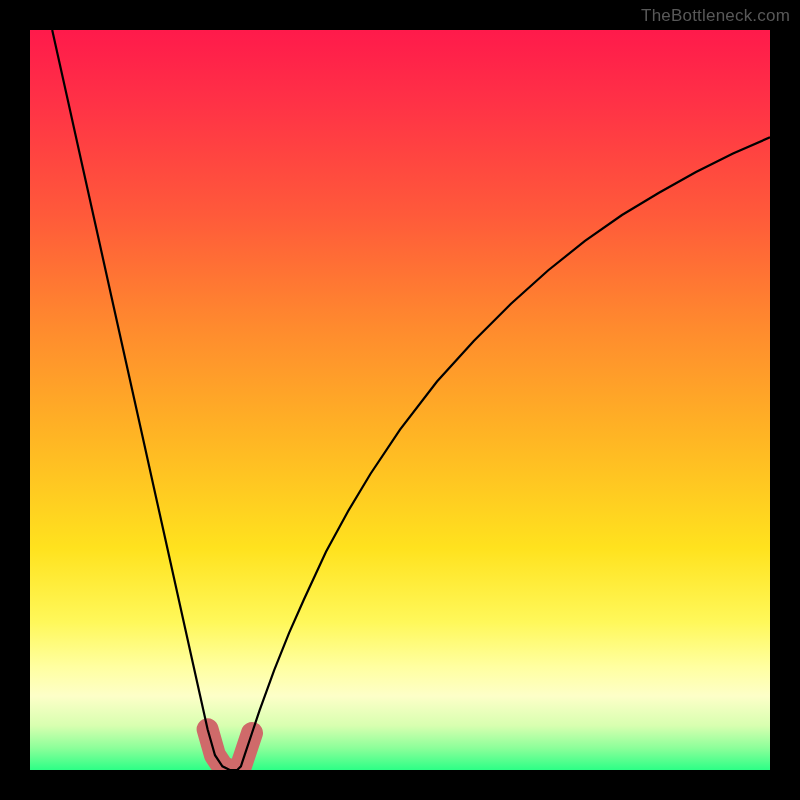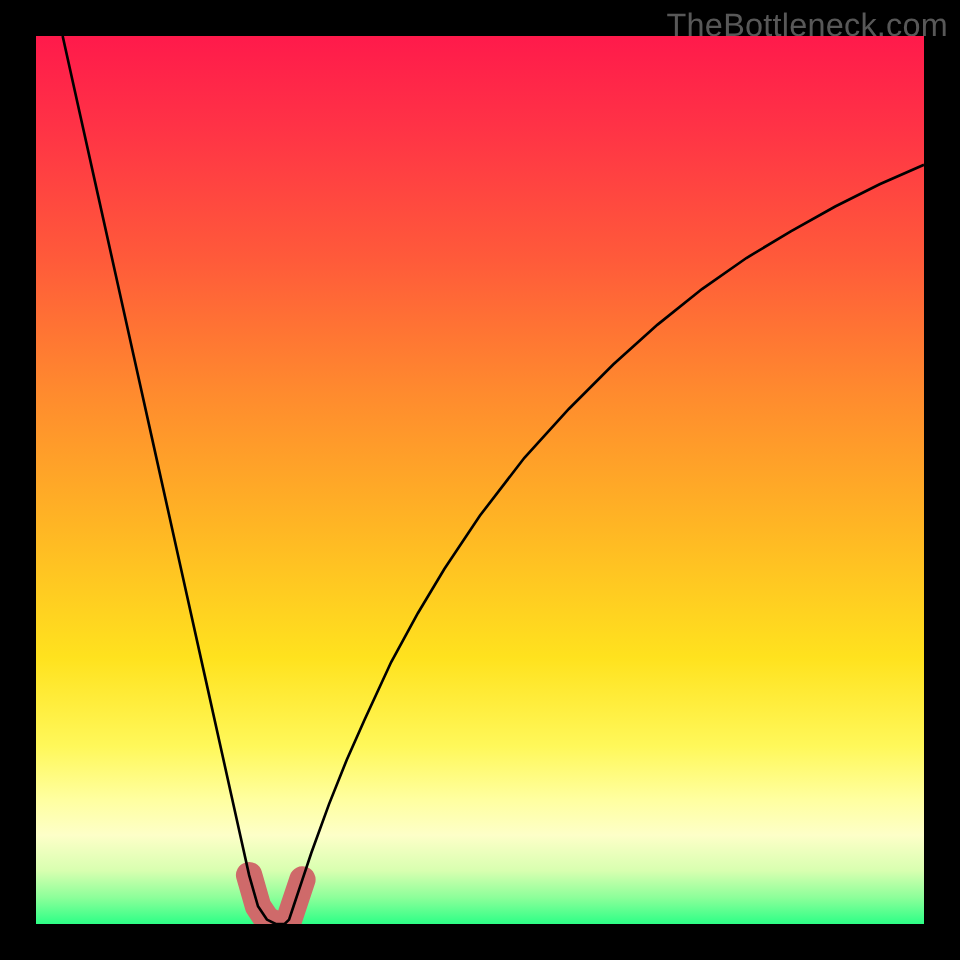--- a/index.html
+++ b/index.html
@@ -34,21 +34,21 @@
     top: 0;
     width: 100%;
     height: 100%;
   }
   .watermark {
     position: absolute;
     top: 6px;
     right: 10px;
     color: #585858;
     font-family: Arial, Helvetica, sans-serif;
-    font-size: 27px;
+    font-size: 17px;
     font-weight: 400;
     letter-spacing: 0.2px;
   }
 </style>
 </head>
 <body>
 
 <div class="chart-container">
   <div class="watermark">TheBottleneck.com</div>
   <div class="plot-area">

